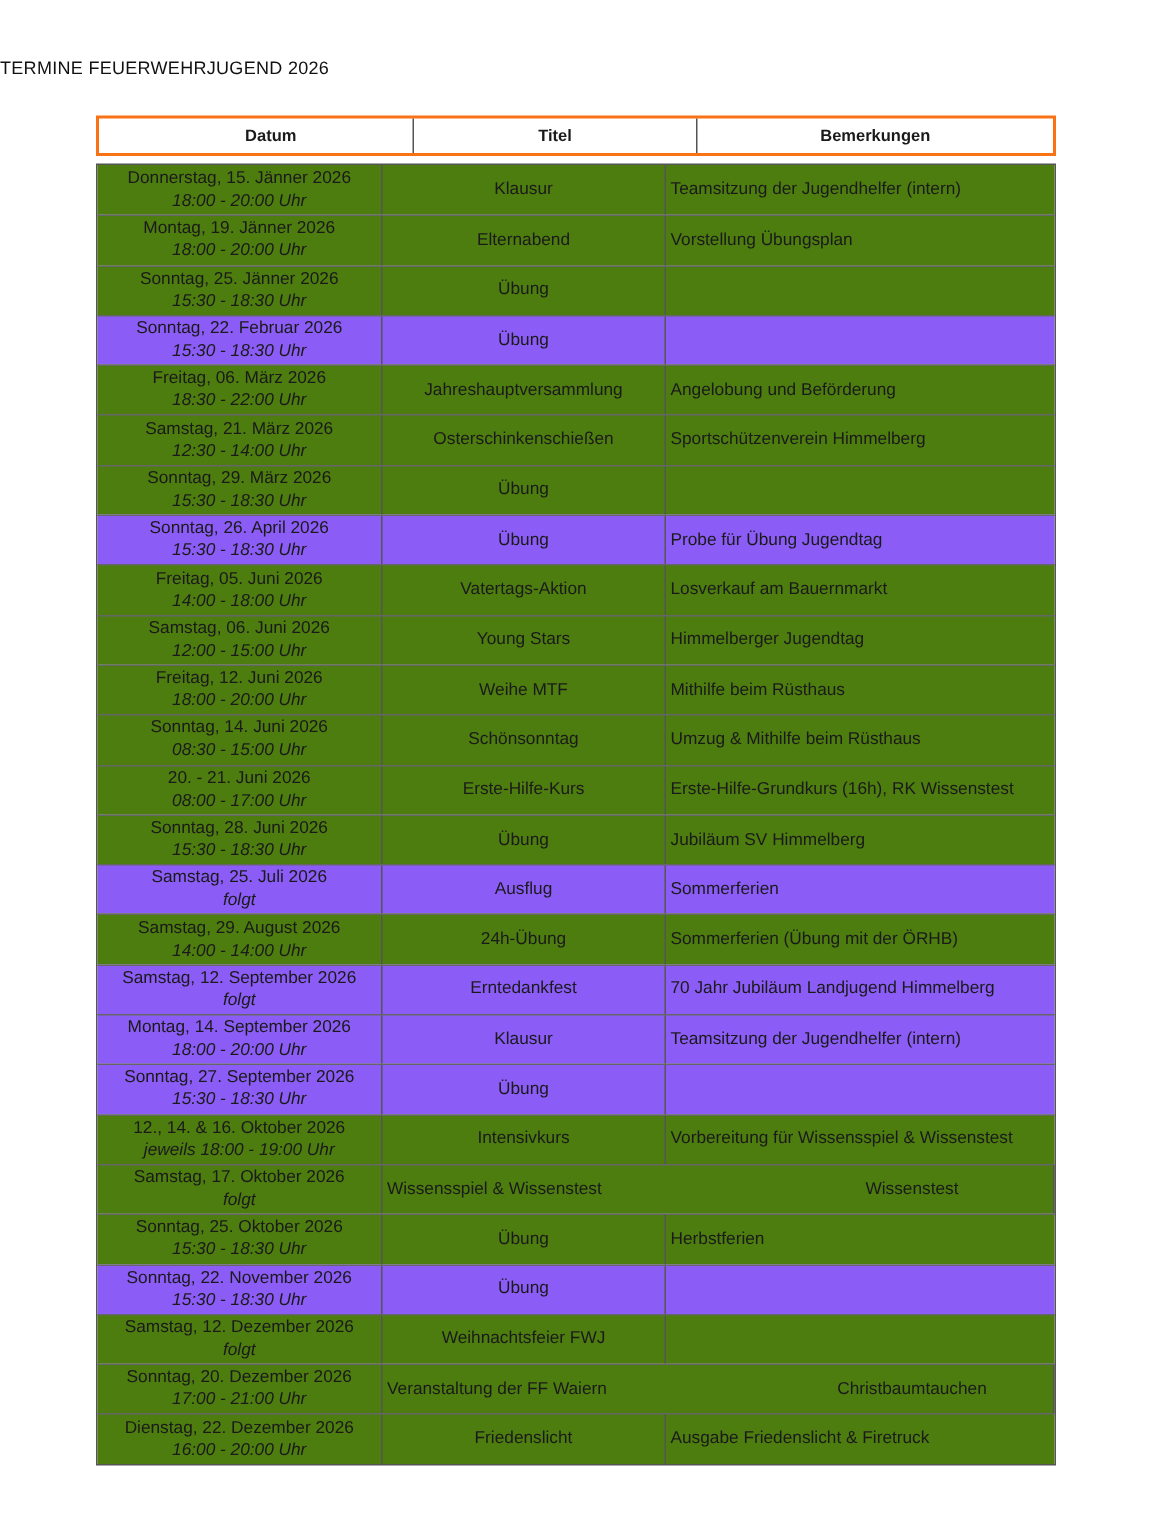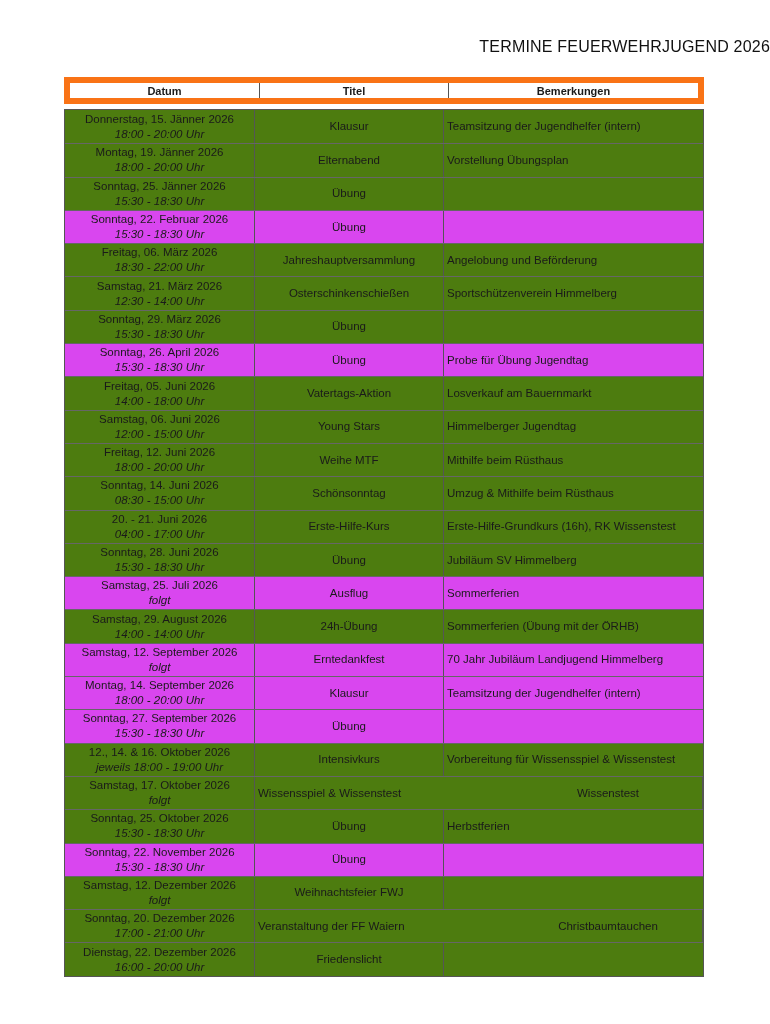--- a/index.html
+++ b/index.html
@@ -1,28 +1,28 @@
 <!DOCTYPE html>
 <html><head>
 <meta charset="utf-8">
 <style>
   html, body { margin: 0; padding: 0; background: #ffffff; }
   body { width: 770px; height: 1024px; position: relative; font-family: "Liberation Sans", "DejaVu Sans", sans-serif; color: #1a1a1a; overflow: hidden; }
-  .title { position: absolute; top: 38px; left: 0; width: 770px; text-align: right; font-size: 16px; letter-spacing: 0.2px; color: #111; }
-  .header { position: absolute; left: 64px; top: 77px; width: 640px; height: 27px; border: 6px solid #f97316; box-sizing: border-box; display: flex; background: #fff; }
+  .title { position: absolute; top: 38px; left: 0; width: 770px; text-align: left; font-size: 12px; letter-spacing: 0.2px; color: #111; }
+  .header { position: absolute; left: 64px; top: 77px; width: 640px; height: 27px; border: 2px solid #f97316; box-sizing: border-box; display: flex; background: #fff; padding-left: 20px; }
   .header .hc { display: flex; align-items: center; justify-content: center; font-weight: bold; font-size: 11px; box-sizing: border-box; }
   .c1 { width: 190px; }
   .c2 { width: 189px; }
   .c3 { flex: 1; }
   .header .c1, .header .c2 { border-right: 1px solid #555; }
   .tbl { position: absolute; left: 64px; top: 109px; width: 640px; border: 1px solid #555; box-sizing: border-box; }
   .row { display: flex; height: 33.3px; box-sizing: border-box; border-top: 1px solid #666; }
   .row:first-child { border-top: none; }
   .row.g { background: #4d7c0f; }
-  .row.w { background: #d946ef; }
+  .row.w { background: #8b5cf6; }
   .cell { box-sizing: border-box; display: flex; flex-direction: column; justify-content: center; font-size: 11.5px; line-height: 15px; }
   .row .c1, .row .c2 { border-right: 1px solid #555; }
   .row .c1 { align-items: center; text-align: center; }
   .row .c2 { align-items: center; }
   .row .c3 { padding-left: 3px; align-items: flex-start; }
   .time { font-style: italic; }
 </style>
 </head>
 <body>
 
@@ -127,21 +127,21 @@
       <div class="cell c1">
         <span>Sonntag, 14. Juni 2026</span>
         <span class="time">08:30 - 15:00 Uhr</span>
       </div>
       <div class="cell c2">Schönsonntag</div>
       <div class="cell c3">Umzug &amp; Mithilfe beim Rüsthaus</div>
     </div>
     <div class="row g">
       <div class="cell c1">
         <span>20. - 21. Juni 2026</span>
-        <span class="time">04:00 - 17:00 Uhr</span>
+        <span class="time">08:00 - 17:00 Uhr</span>
       </div>
       <div class="cell c2">Erste-Hilfe-Kurs</div>
       <div class="cell c3">Erste-Hilfe-Grundkurs (16h), RK Wissenstest</div>
     </div>
     <div class="row g">
       <div class="cell c1">
         <span>Sonntag, 28. Juni 2026</span>
         <span class="time">15:30 - 18:30 Uhr</span>
       </div>
       <div class="cell c2">Übung</div>
@@ -234,14 +234,15 @@
       </div>
       <div class="cell c3">Veranstaltung der FF Waiern</div>
       <div class="cell c2">Christbaumtauchen</div>
     </div>
     <div class="row g">
       <div class="cell c1">
         <span>Dienstag, 22. Dezember 2026</span>
         <span class="time">16:00 - 20:00 Uhr</span>
       </div>
       <div class="cell c2">Friedenslicht</div>
+      <div class="cell c3">Ausgabe Friedenslicht &amp; Firetruck</div>
     </div>
   </div>
 
 </body></html>

